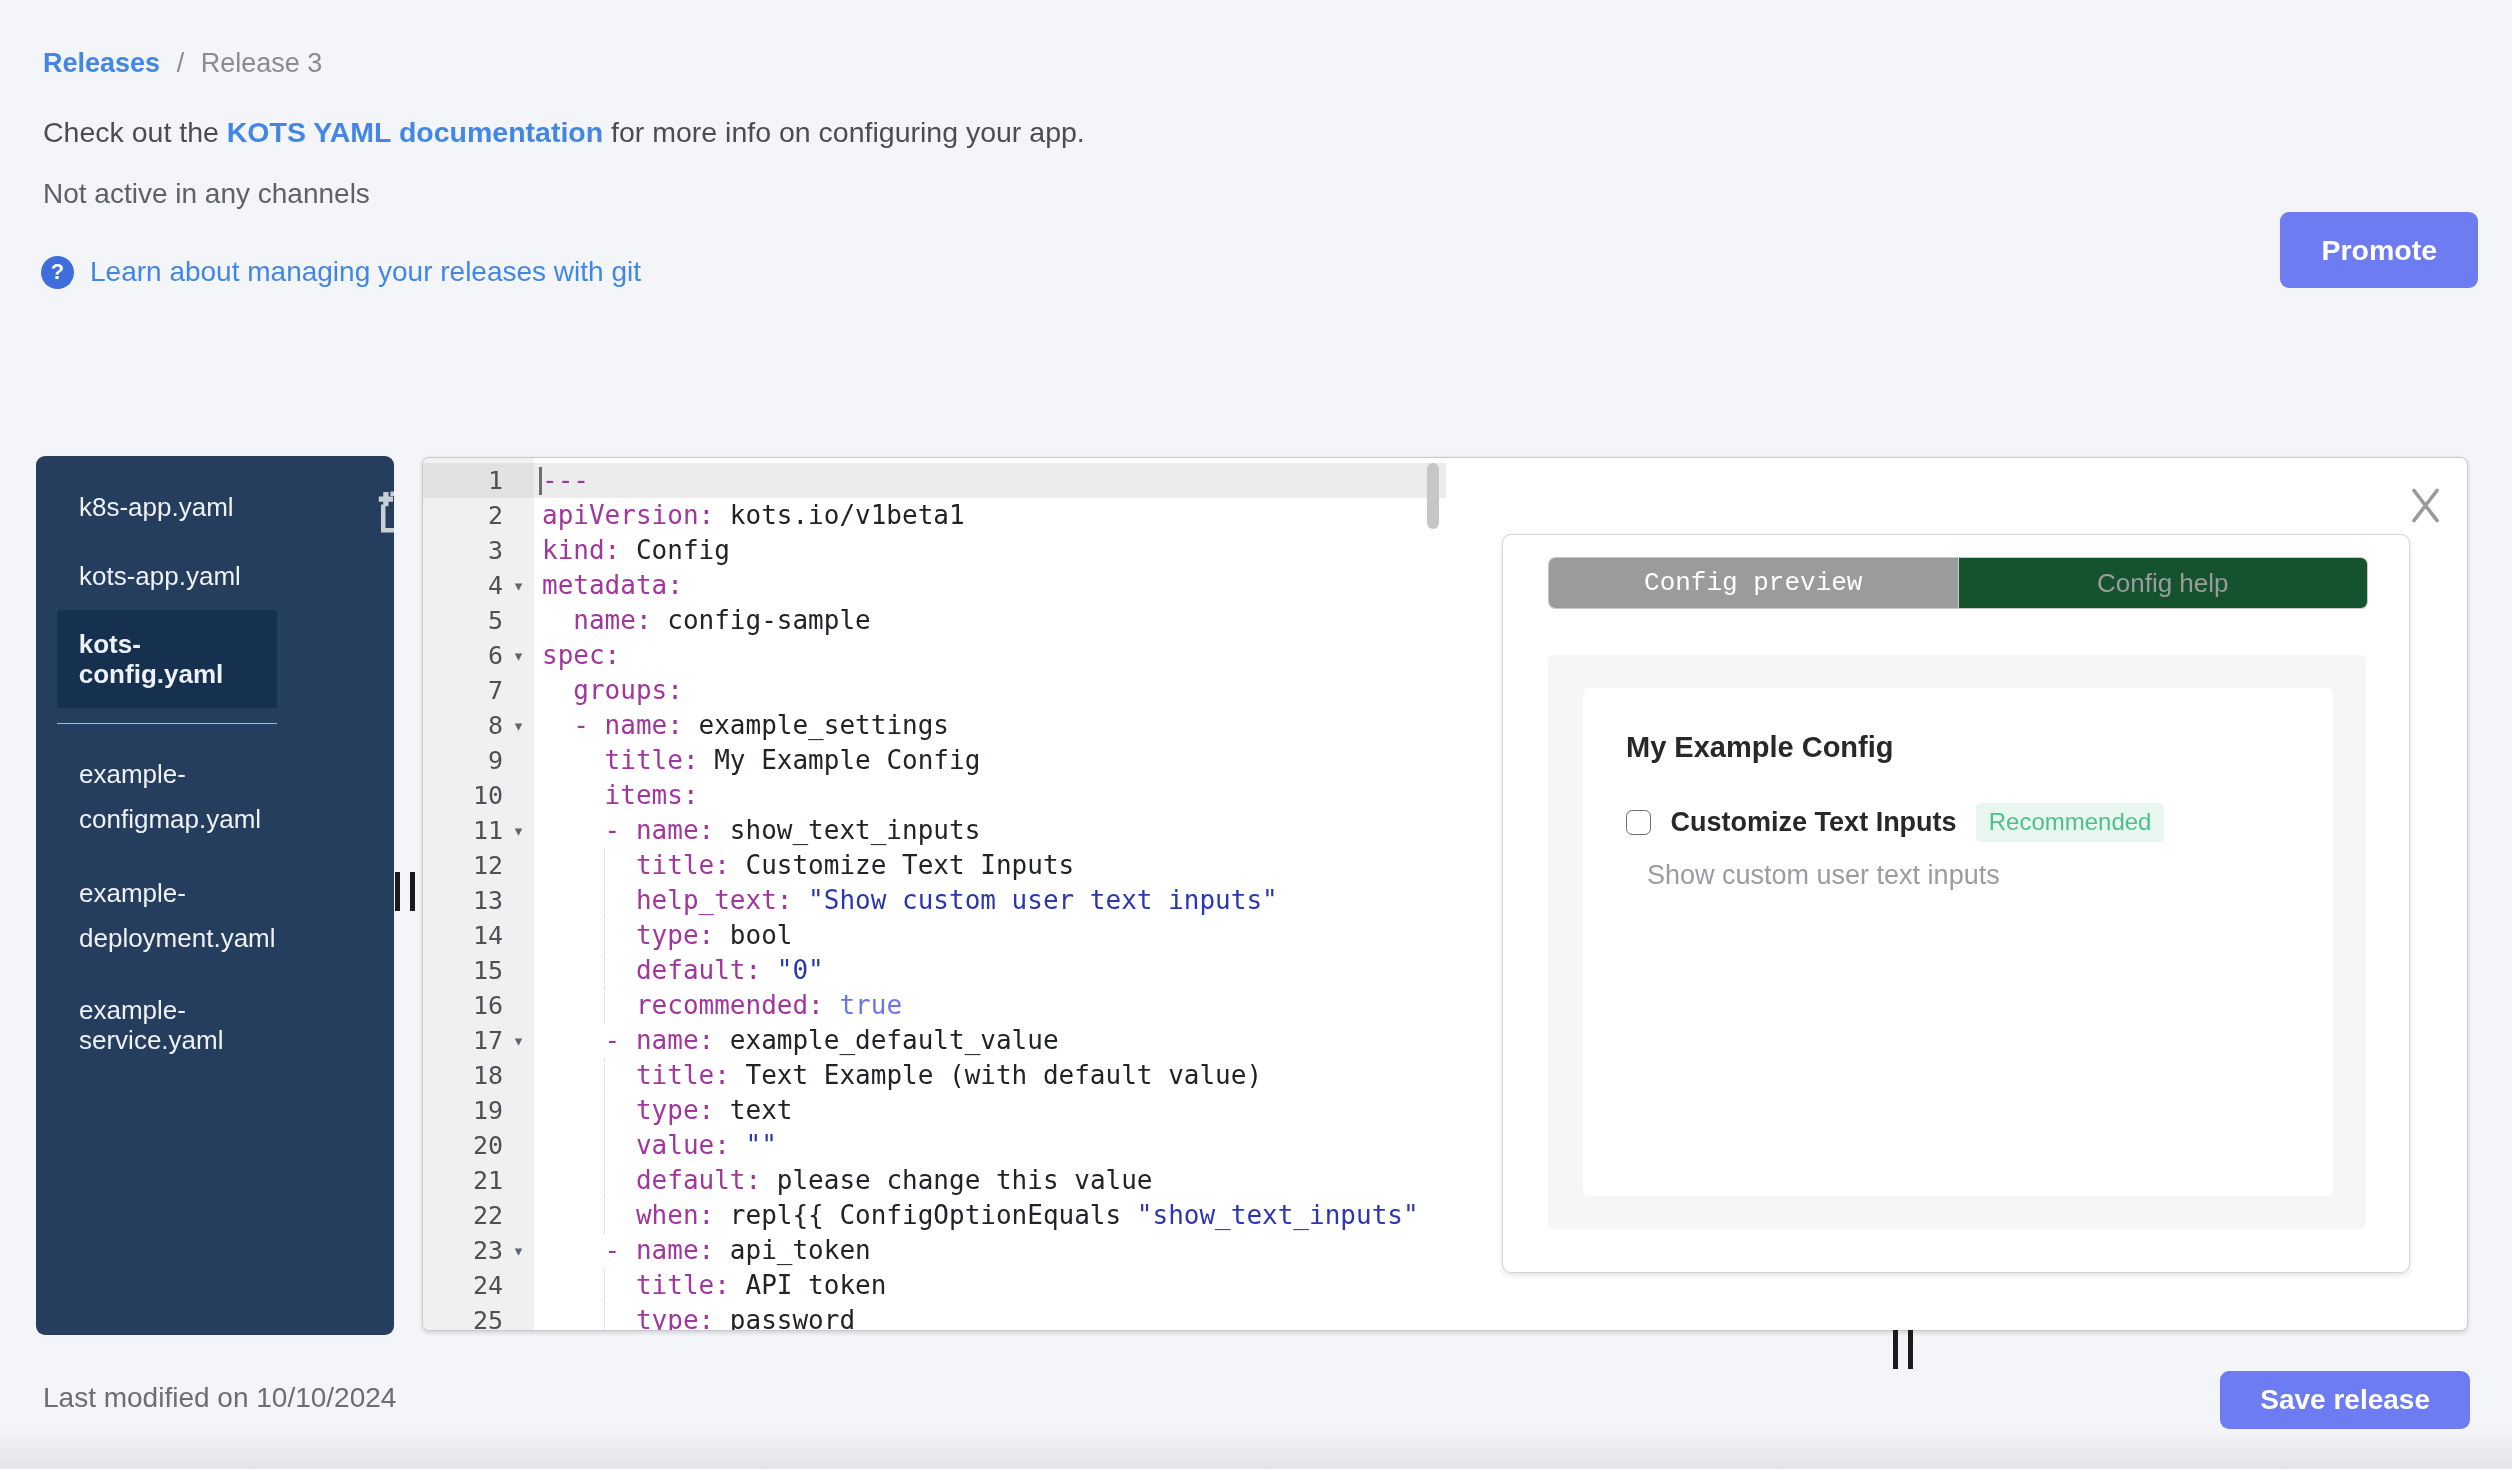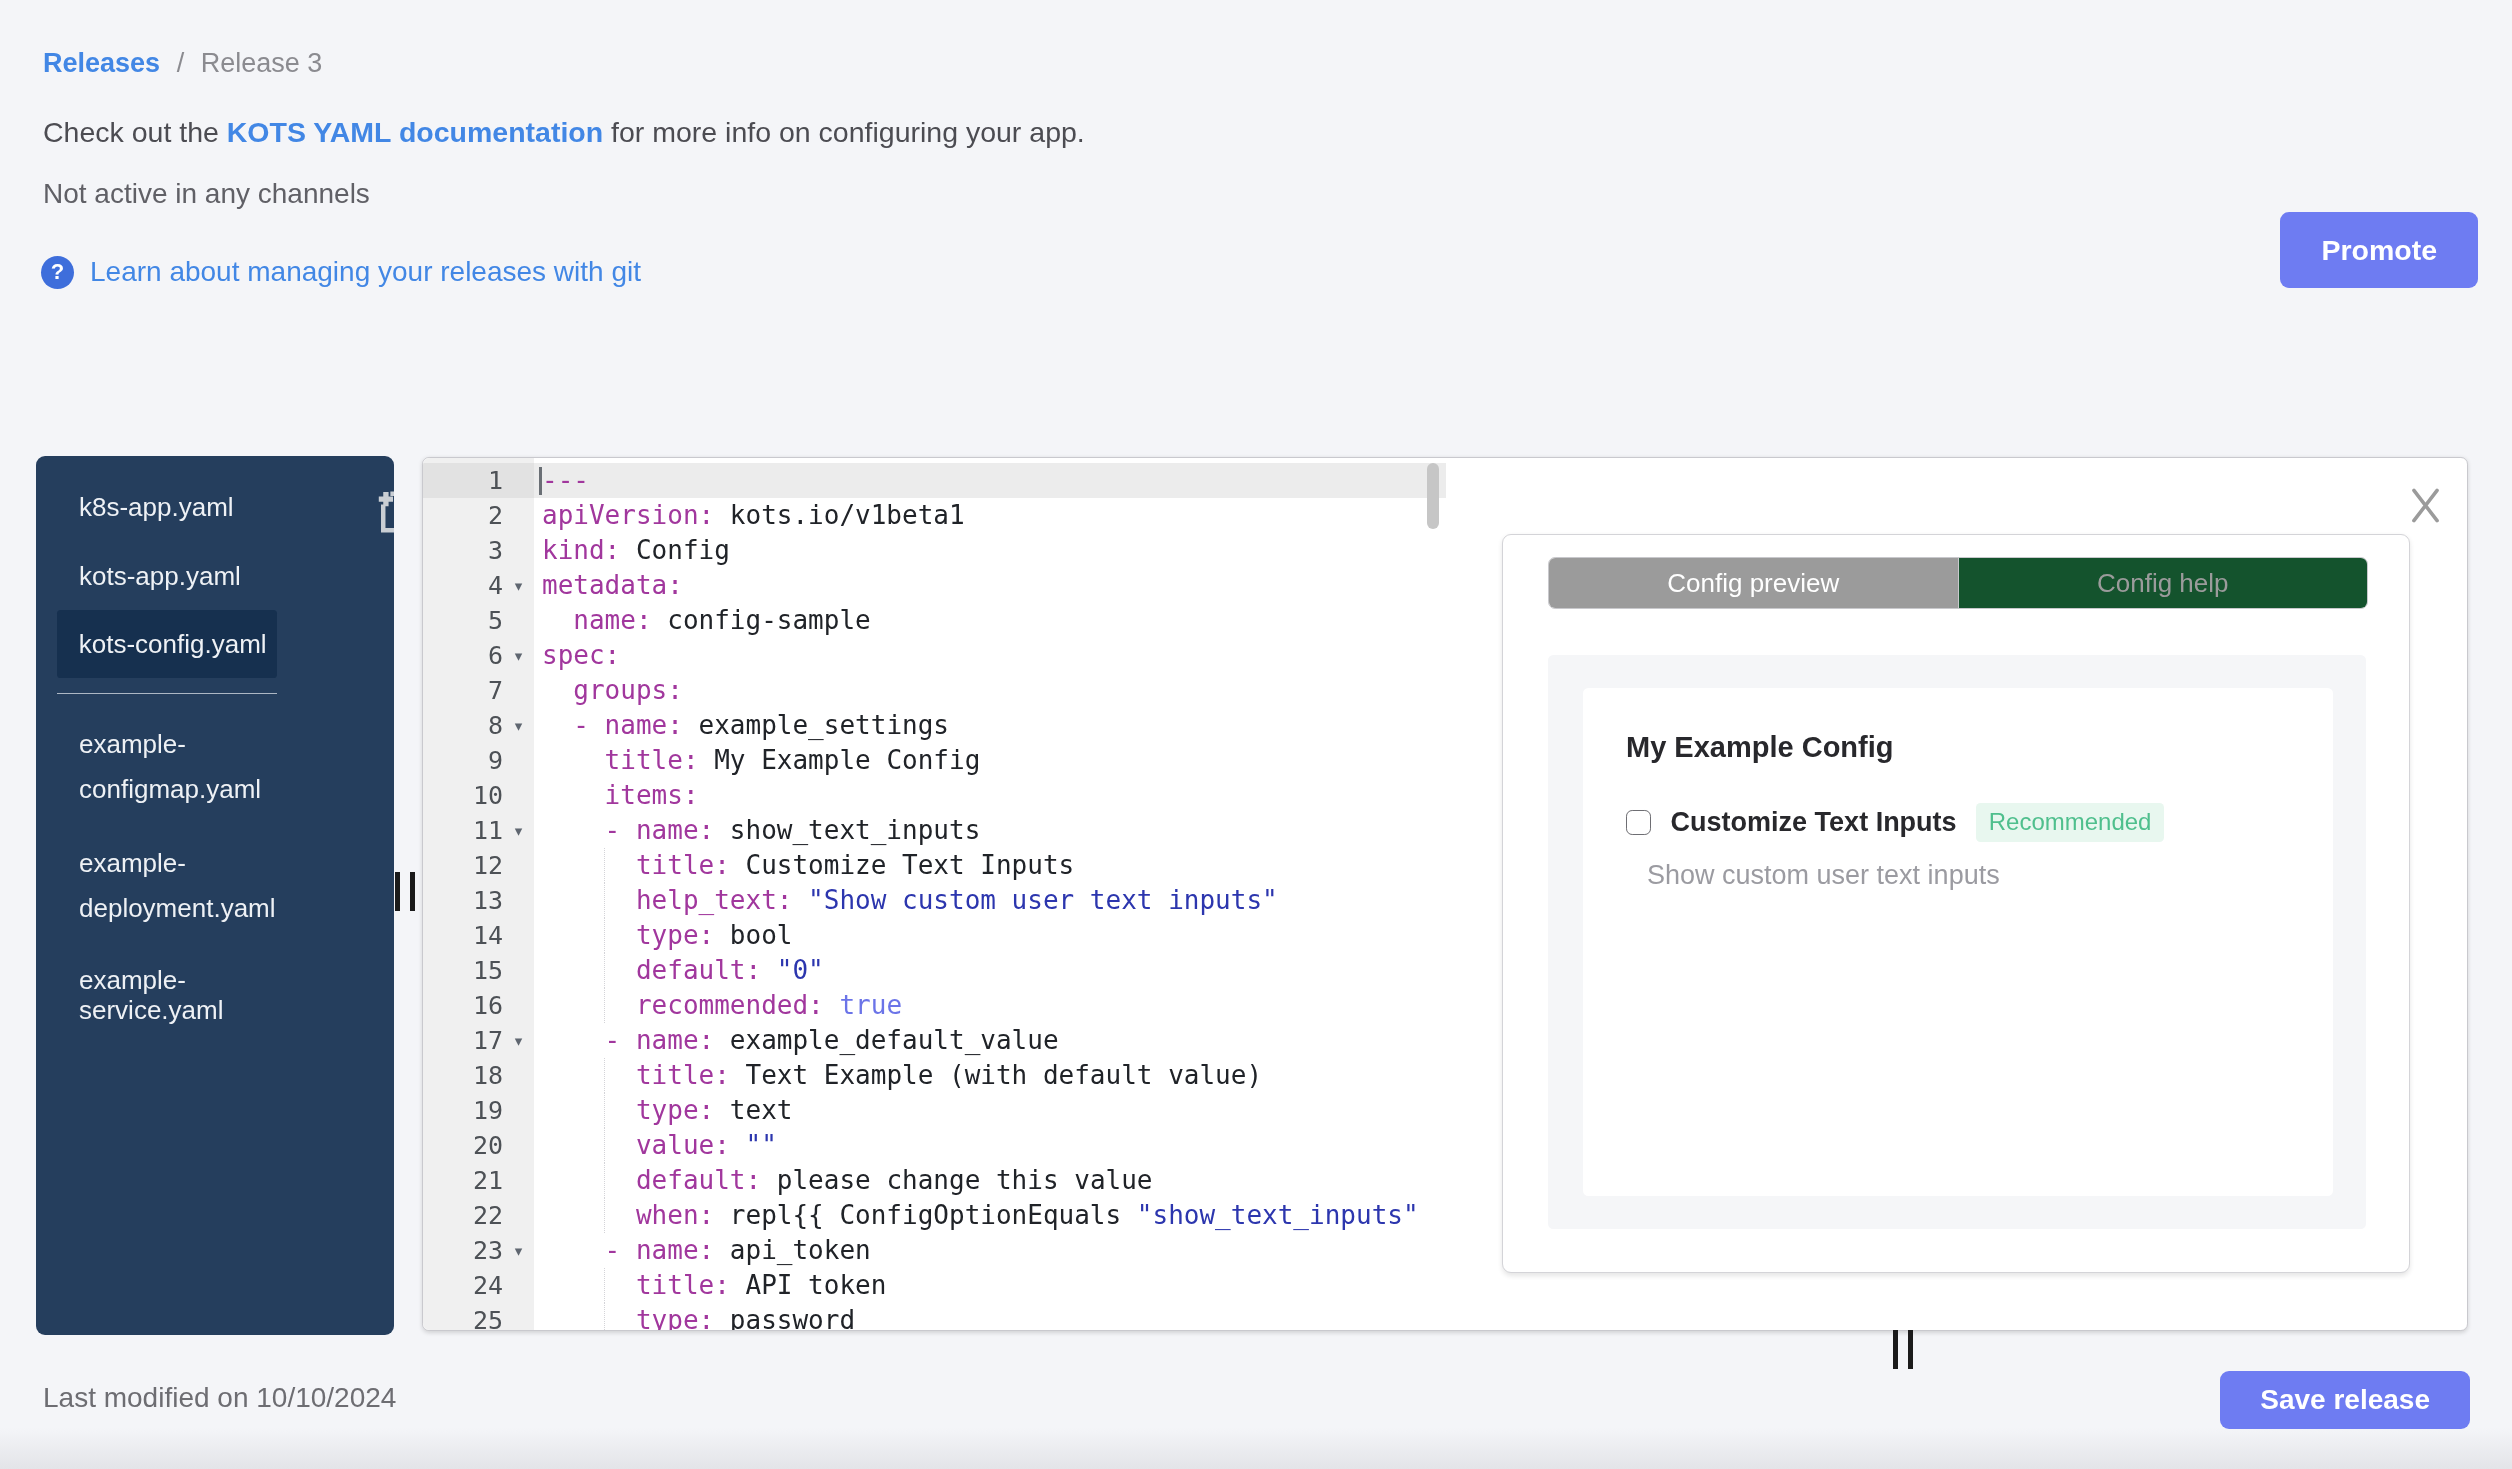--- a/index.html
+++ b/index.html
@@ -24,21 +24,21 @@
            font-size:22px; display:flex; align-items:center; justify-content:center; flex:none; }
   .btn { border:none; border-radius:9px; background:#6e7cf2; color:#fff; font-family:"Liberation Sans",sans-serif;
          font-weight:700; cursor:pointer; }
   .promote { position:absolute; top:212px; right:34px; height:76px; padding:0 41px; font-size:28.5px; }
 
   
   .sidebar { position:absolute; left:36px; top:456px; width:358px; height:879px; background:#253e5d;
              border-radius:9px; display:flex; flex-direction:row; padding-top:16px; overflow:hidden; }
   .file-item { font-size:26px; line-height:30px; color:#eef1f5; padding:19.6px 21.4px 19.6px 43px; cursor:pointer; }
   .file-item.multi { line-height:45px; padding-top:14.3px; padding-bottom:14.3px; }
-  .file-item.sel { background:#16304f; font-weight:400; margin:0 19.6px 0 21.4px; padding:19px 0 19px 21.4px; border-radius:3.6px; }
+  .file-item.sel { background:#16304f; font-weight:700; margin:0 19.6px 0 21.4px; padding:19px 0 19px 21.4px; border-radius:3.6px; }
   .fdivider { border-top:0.9px solid rgba(208,214,222,0.8); margin:14.3px 19.6px 14.3px 21.4px; }
   .sb-spacer { flex:1; }
   .sb-bottom-divider { border-top:0.9px solid rgba(208,214,222,0.8); margin:0 19.6px 0 21.4px; }
   .icon-row { display:flex; gap:25px; padding:18px 0 21.4px 39px; }
   .icon-row svg { cursor:pointer; }
 
   
   .handle { position:absolute; display:flex; gap:9.8px; cursor:col-resize; }
   .handle i { display:block; width:5.3px; height:39px; background:#1b1b1b; }
   .handle.left  { left:395px; top:872px; }
@@ -73,21 +73,21 @@
   
   .close-x { position:absolute; top:27px; right:21.4px; width:41px; height:41px; cursor:pointer; }
 
   
   .modal { position:absolute; left:1079px; top:76px; width:908px; height:739px; background:#fff;
            border:0.9px solid #d4d4d8; border-radius:9px; box-shadow:0 2.7px 5.3px rgba(0,0,0,0.10); }
   .tabs { position:absolute; left:45px; top:22px; width:820px; height:52px; display:flex;
           border:0.9px solid #c8c8cc; border-radius:7.1px; overflow:hidden; background:#fff; }
   .tab { flex:1; border:none; background:#14532d; color:#9b9b9b; font-size:26px; font-family:"Liberation Sans",sans-serif;
          cursor:pointer; }
-  .tab.active { background:#9b9b9b; color:#fff; }
+  .tab.active { background:#9b9b9b; color:#fff;font-family:Liberation Mono, monospace; }
   .tab + .tab { border-left:0.9px solid #c8c8cc; }
   .gray { position:absolute; left:45px; top:120px; width:818px; height:574px; background:#f5f6f8; border-radius:5.3px; }
   .card { position:absolute; left:35px; top:33px; width:750px; height:508px; background:#fff; border-radius:5.3px;
           padding:43px 0 0 43px; }
   .card h2 { font-size:29px; font-weight:700; color:#28282c; }
   .cb-row { margin-top:39px; display:flex; align-items:center; gap:19.6px; }
   .checkbox { width:25px; height:25px; border:1.8px solid #6e6e73; border-radius:6.2px; background:#fff; flex:none; cursor:pointer; }
   .cb-label { font-size:27px; font-weight:700; color:#28282c; }
   .badge { background:#e8f7ef; color:#4fbf8d; font-size:24px; font-weight:500; padding:5.3px 12.5px; border-radius:4.5px; }
   .cb-help { margin:18px 0 0 21px; font-size:27px; color:#9b9ba1; }

